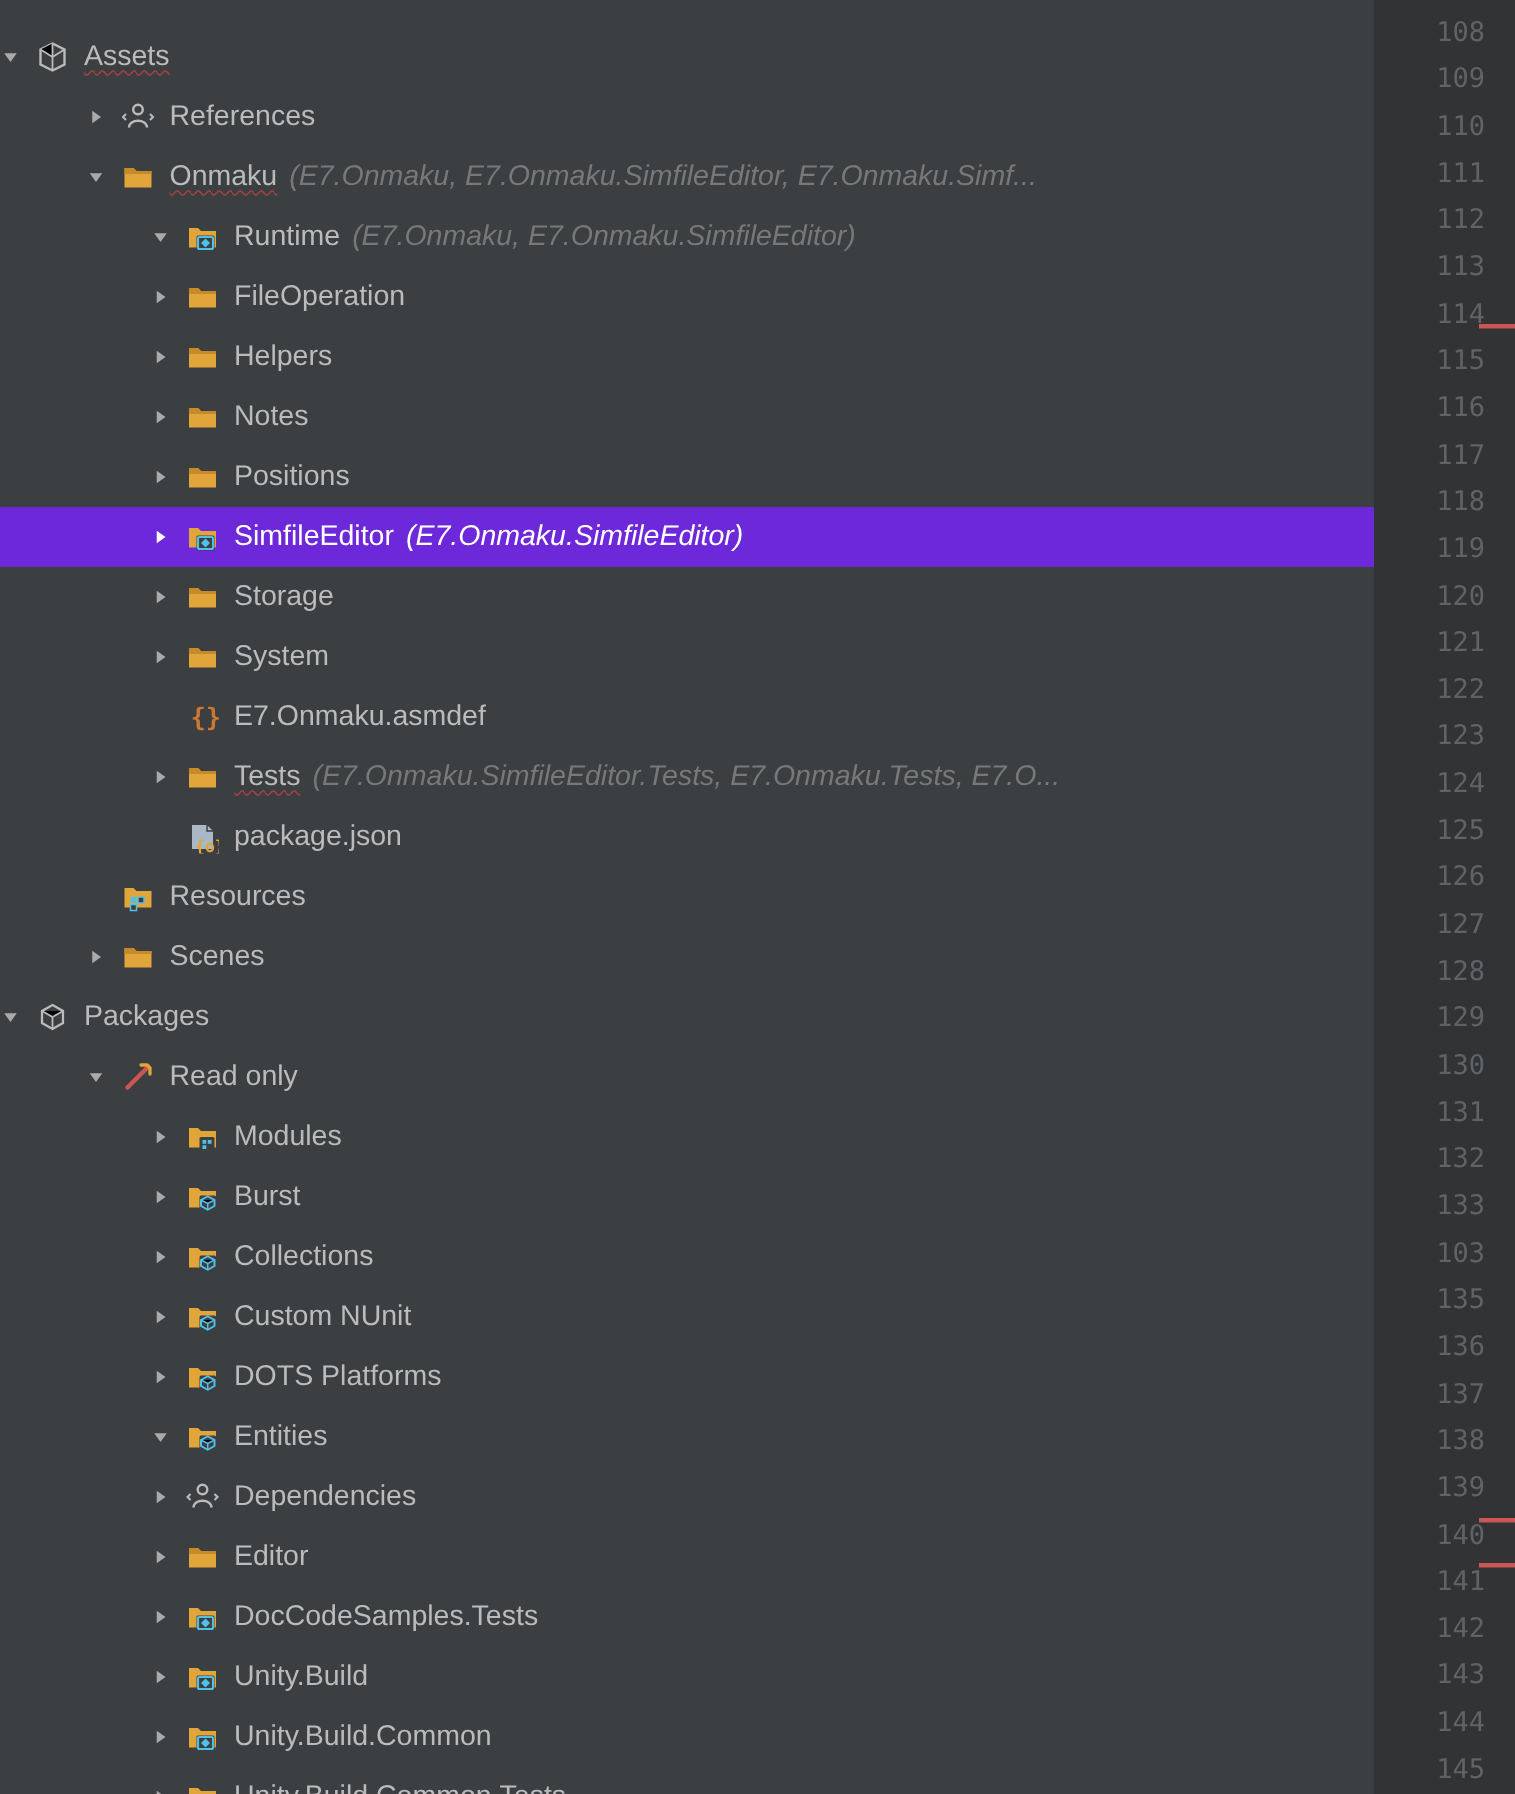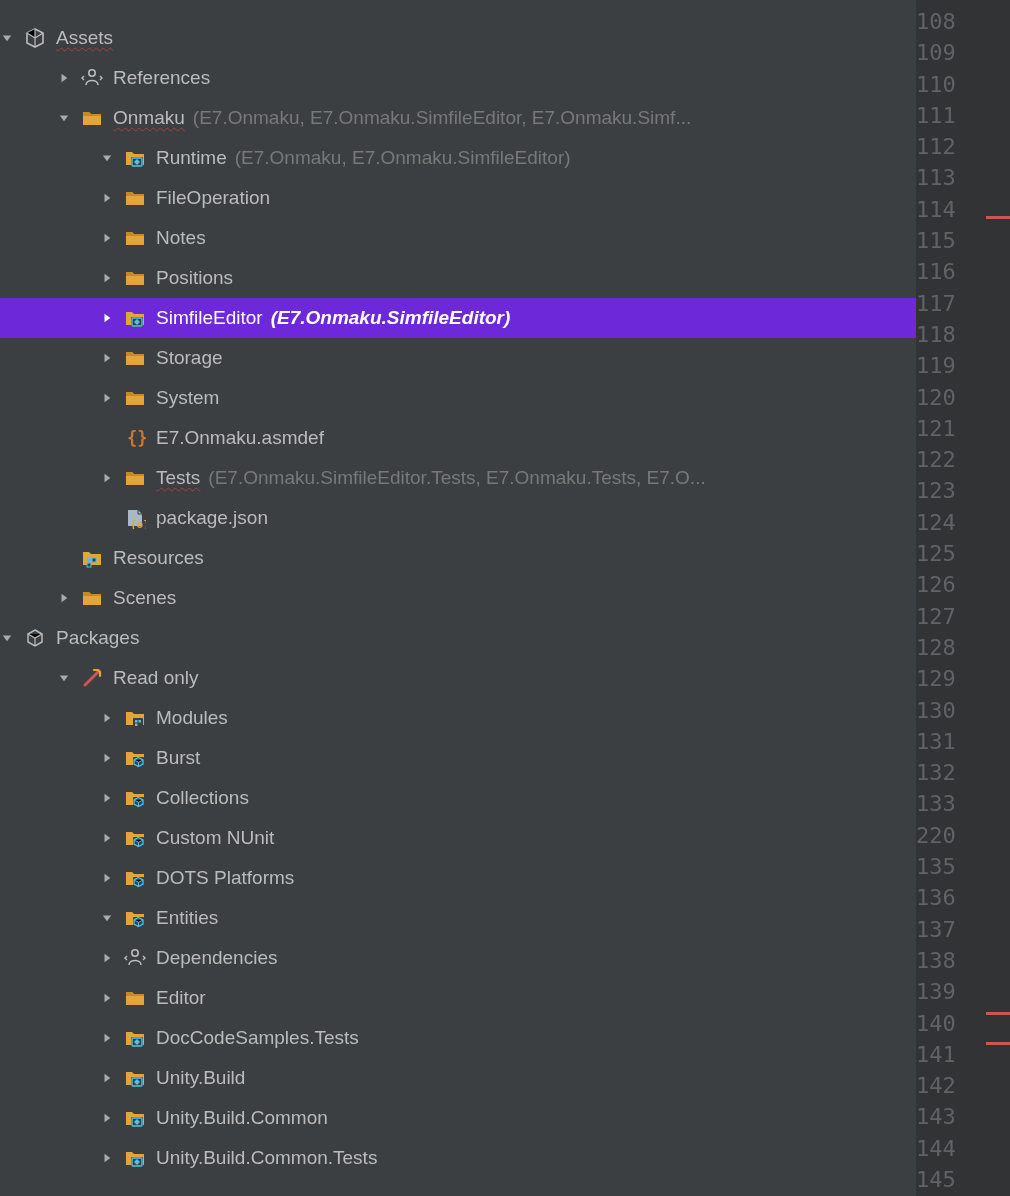--- a/index.html
+++ b/index.html
@@ -18,24 +18,24 @@
     height: 100%;
     overflow: hidden;
     position: relative;
   }
   .gutter {
     width: 94px;
     height: 100%;
     background: #313335;
     color: #606366;
     font-family: "Consolas","Menlo",monospace;
-    font-size: 22px;
+    font-size: 18px;
     padding-top: 6px;
     padding-right: 20px;
-    text-align: left;
+    text-align: right;
     line-height: 31.3px;
     position: relative;
   }
   .gutter-mark {
     position: absolute;
     right: 0;
     width: 24px;
     height: 3px;
     background: #cc5555;
   }
@@ -46,21 +46,21 @@
     white-space: nowrap;
     overflow: hidden;
     cursor: pointer;
   }
   .tree-row.selected {
     background: #6d28d9;
     color: #ffffff;
   }
   .tree-row.selected .label,
   .tree-row.selected .hint { color: #ffffff; }
-  .tree-row.selected .hint { font-style: italic; font-weight: bold; }
+  .tree-row.selected .hint { font-style: italic; }
   .arrow {
     width: 14px;
     display: inline-flex;
     justify-content: center;
     margin-right: 10px;
     color: #aaaaaa;
     pointer-events: none;
   }
   .tree-row.selected .arrow { color: #ffffff; }
   .arrow svg { width: 10px; height: 10px; display:block; }
@@ -76,20 +76,21 @@
     flex-shrink: 0;
     pointer-events: none;
   }
   .icon svg { width: 22px; height: 22px; display:block; }
   .label {
     color: #bbbbbb;
   }
   .label.excluded { text-decoration: underline; text-decoration-style: wavy; text-decoration-color: #a04040; text-decoration-thickness: 1px; text-underline-offset: 3px;}
   .hint {
     color: #787878;
+    font-style: italic;
     margin-left: 8px;
   }
   .indent-0 { }
   .indent-1 { padding-left: 57px; }
   .indent-2 { padding-left: 100px; }
   .indent-3 { padding-left: 100px; }
 </style>
 </head>
 <body>
 
@@ -216,20 +217,33 @@
         <svg viewBox="0 0 12 12">
           <use href="#tri"></use>
         </svg>
       </span>
       <span class="icon">
         <svg viewBox="0 0 22 22">
           <use href="#ic-folder"></use>
         </svg>
       </span>
       <span class="label">FileOperation</span>
+    </div>
+    <div class="tree-row indent-3">
+      <span class="arrow collapsed">
+        <svg viewBox="0 0 12 12">
+          <use href="#tri"></use>
+        </svg>
+      </span>
+      <span class="icon">
+        <svg viewBox="0 0 22 22">
+          <use href="#ic-folder"></use>
+        </svg>
+      </span>
+      <span class="label">Helpers</span>
     </div>
     <div class="tree-row indent-3">
       <span class="arrow collapsed">
         <svg viewBox="0 0 12 12">
           <use href="#tri"></use>
         </svg>
       </span>
       <span class="icon">
         <svg viewBox="0 0 22 22">
           <use href="#ic-folder"></use>
@@ -559,21 +573,21 @@
     <div>124</div>
     <div>125</div>
     <div>126</div>
     <div>127</div>
     <div>128</div>
     <div>129</div>
     <div>130</div>
     <div>131</div>
     <div>132</div>
     <div>133</div>
-    <div>220</div>
+    <div>103</div>
     <div>135</div>
     <div>136</div>
     <div>137</div>
     <div>138</div>
     <div>139</div>
     <div>140</div>
     <div>141</div>
     <div>142</div>
     <div>143</div>
     <div>144</div>

